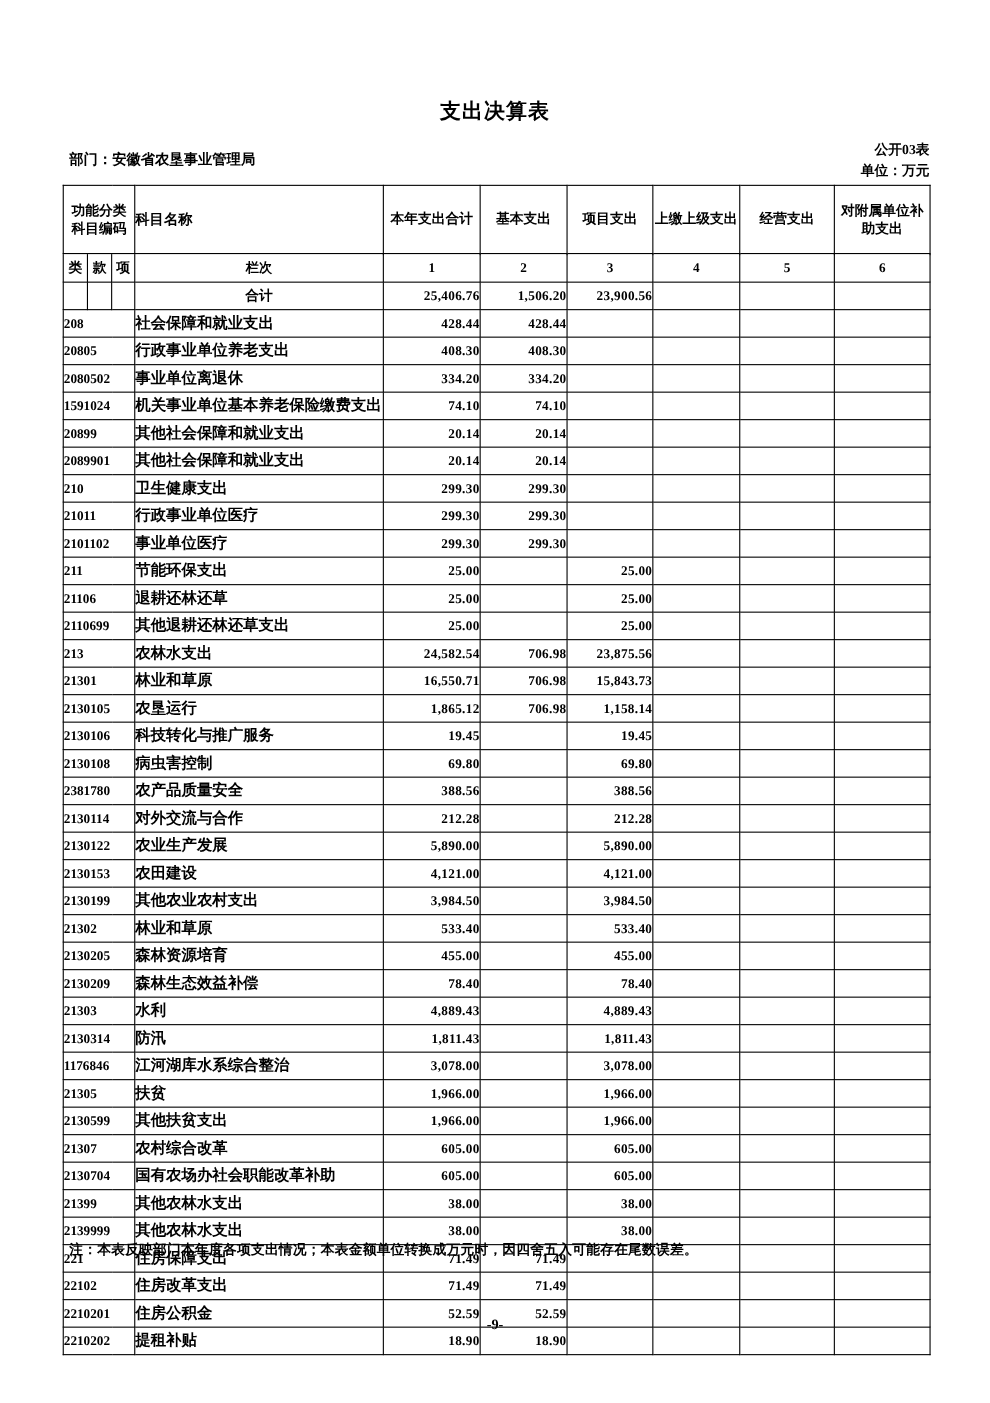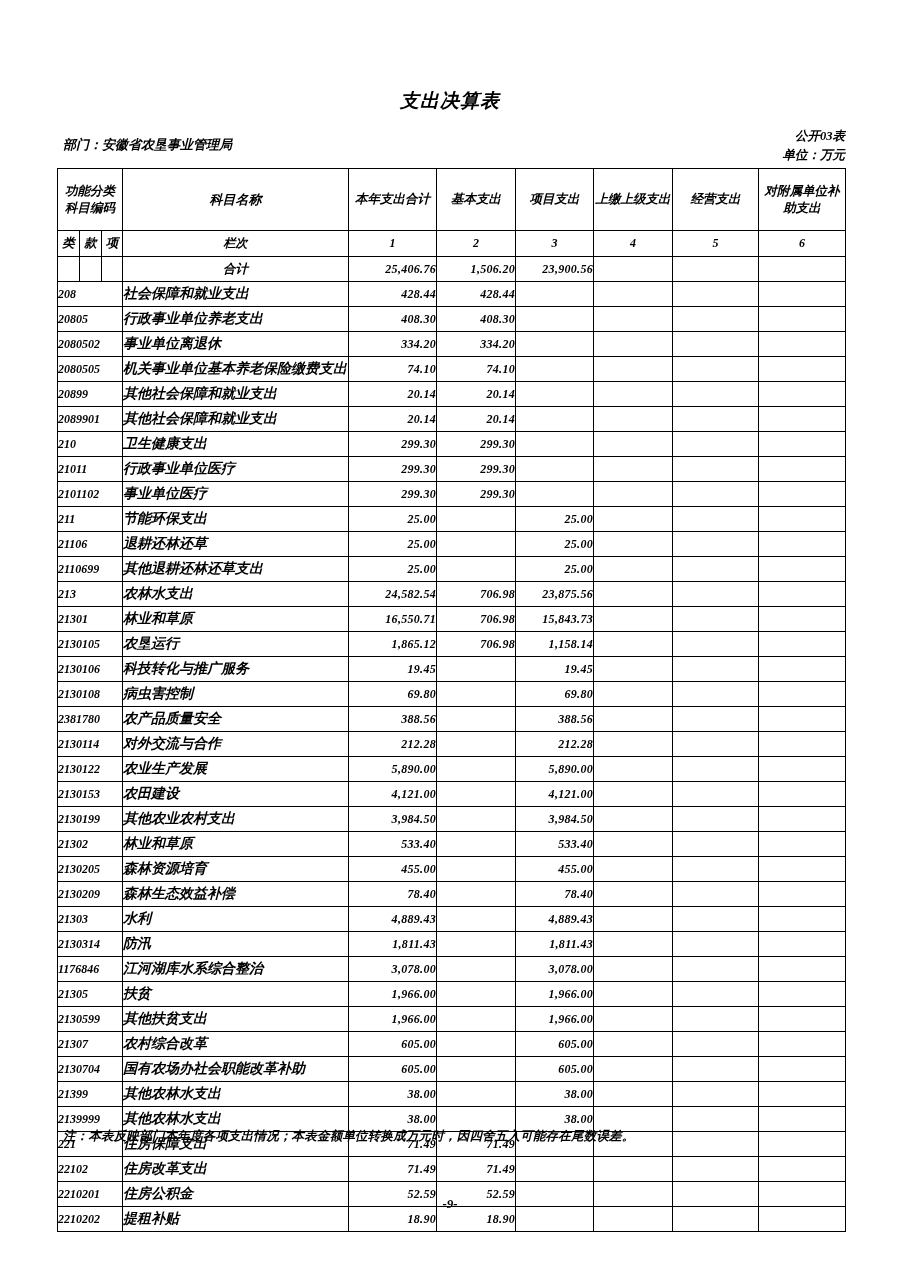--- a/index.html
+++ b/index.html
@@ -12,21 +12,20 @@
     color: #000000;
     position: relative;
     overflow: hidden;
   }
 
   .page {
     position: relative;
     width: 900px;
     height: 1275px;
     padding: 0;
-    font-style: italic;
   }
 
   
   .doc-title {
     position: absolute;
     left: 0;
     top: 88px;
     width: 900px;
     text-align: center;
     font-size: 19px;
@@ -90,21 +89,21 @@
   col.c-v6    { width: 87px; }
 
   th.h-code {
     height: 62px;
     text-align: center;
     font-size: 12.5px;
     line-height: 1.35;
   }
   th.h-name {
     height: 62px;
-    text-align: center;
+    text-align: left;
     font-size: 13px;
   }
   th.h-col {
     height: 62px;
     text-align: center;
     font-size: 12.5px;
     line-height: 1.35;
     padding: 0 3px;
   }
   th.h-sub {
@@ -259,21 +258,21 @@
             <td class="code" colspan="3">2080502</td>
             <td class="name ind2">事业单位离退休</td>
             <td class="num">334.20</td>
             <td class="num">334.20</td>
             <td class="num"></td>
             <td class="num"></td>
             <td class="num"></td>
             <td class="num"></td>
           </tr>
           <tr>
-            <td class="code" colspan="3">2080505</td>
+            <td class="code" colspan="3">1591024</td>
             <td class="name ind2">机关事业单位基本养老保险缴费支出</td>
             <td class="num">74.10</td>
             <td class="num">74.10</td>
             <td class="num"></td>
             <td class="num"></td>
             <td class="num"></td>
             <td class="num"></td>
           </tr>
           <tr>
             <td class="code" colspan="3">20899</td>

